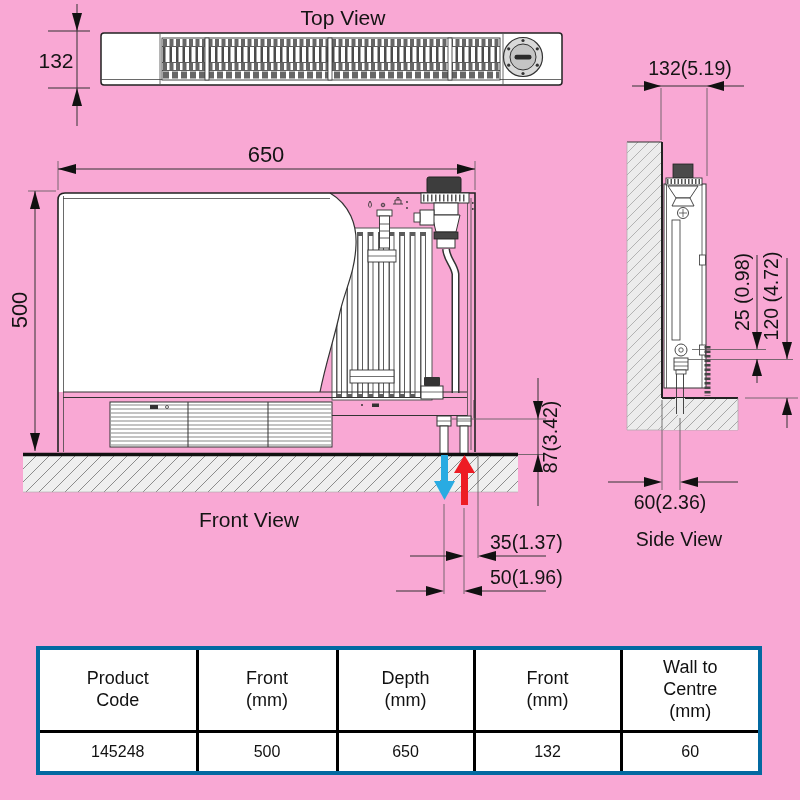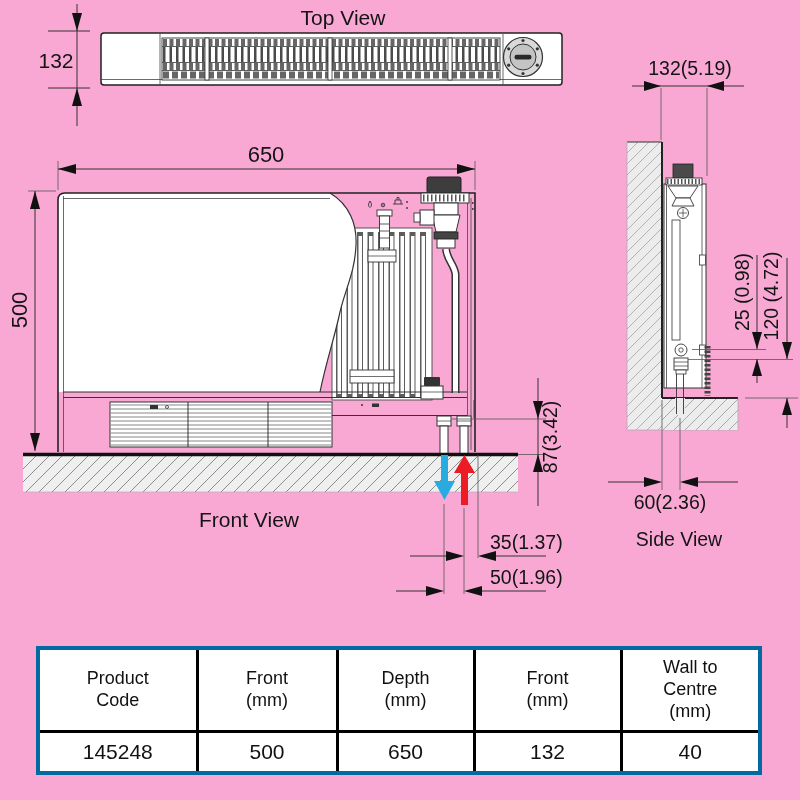--- a/index.html
+++ b/index.html
@@ -8,21 +8,21 @@
   svg{display:block;}
   svg text{fill:#141414;font-family:"Liberation Sans",sans-serif;}
   .t21{font-size:21px;}
   .t22{font-size:22px;}
   .t19{font-size:19.5px;}
   .dim-table{position:absolute;left:36px;top:646px;width:722px;border-collapse:collapse;
              table-layout:fixed;border:4px solid #0369a1;color:#111;}
   .dim-table th,.dim-table td{border:3px solid #000;text-align:center;vertical-align:middle;
              padding:0;font-weight:400;background:#fff;}
   .dim-table th{height:80px;font-size:18px;line-height:1.22;white-space:pre-line;}
-  .dim-table td{height:38px;font-size:21px;}
+  .dim-table td{height:38px;font-size:16px;}
 </style>
 </head>
 <body>
 
 <div class="page">
 
 <svg width="800" height="640" viewBox="0 0 800 640">
 
   <g>
     <text class="t21" x="343" y="25" text-anchor="middle">Top View</text>
@@ -404,18 +404,18 @@
 (mm)</th>
     <th>Wall to
 Centre
 (mm)</th>
   </tr>
   <tr>
     <td>145248</td>
     <td>500</td>
     <td>650</td>
     <td>132</td>
-    <td>40</td>
+    <td>60</td>
   </tr>
 </tbody>
     </table>
 
 </div>
 
 </body></html>

